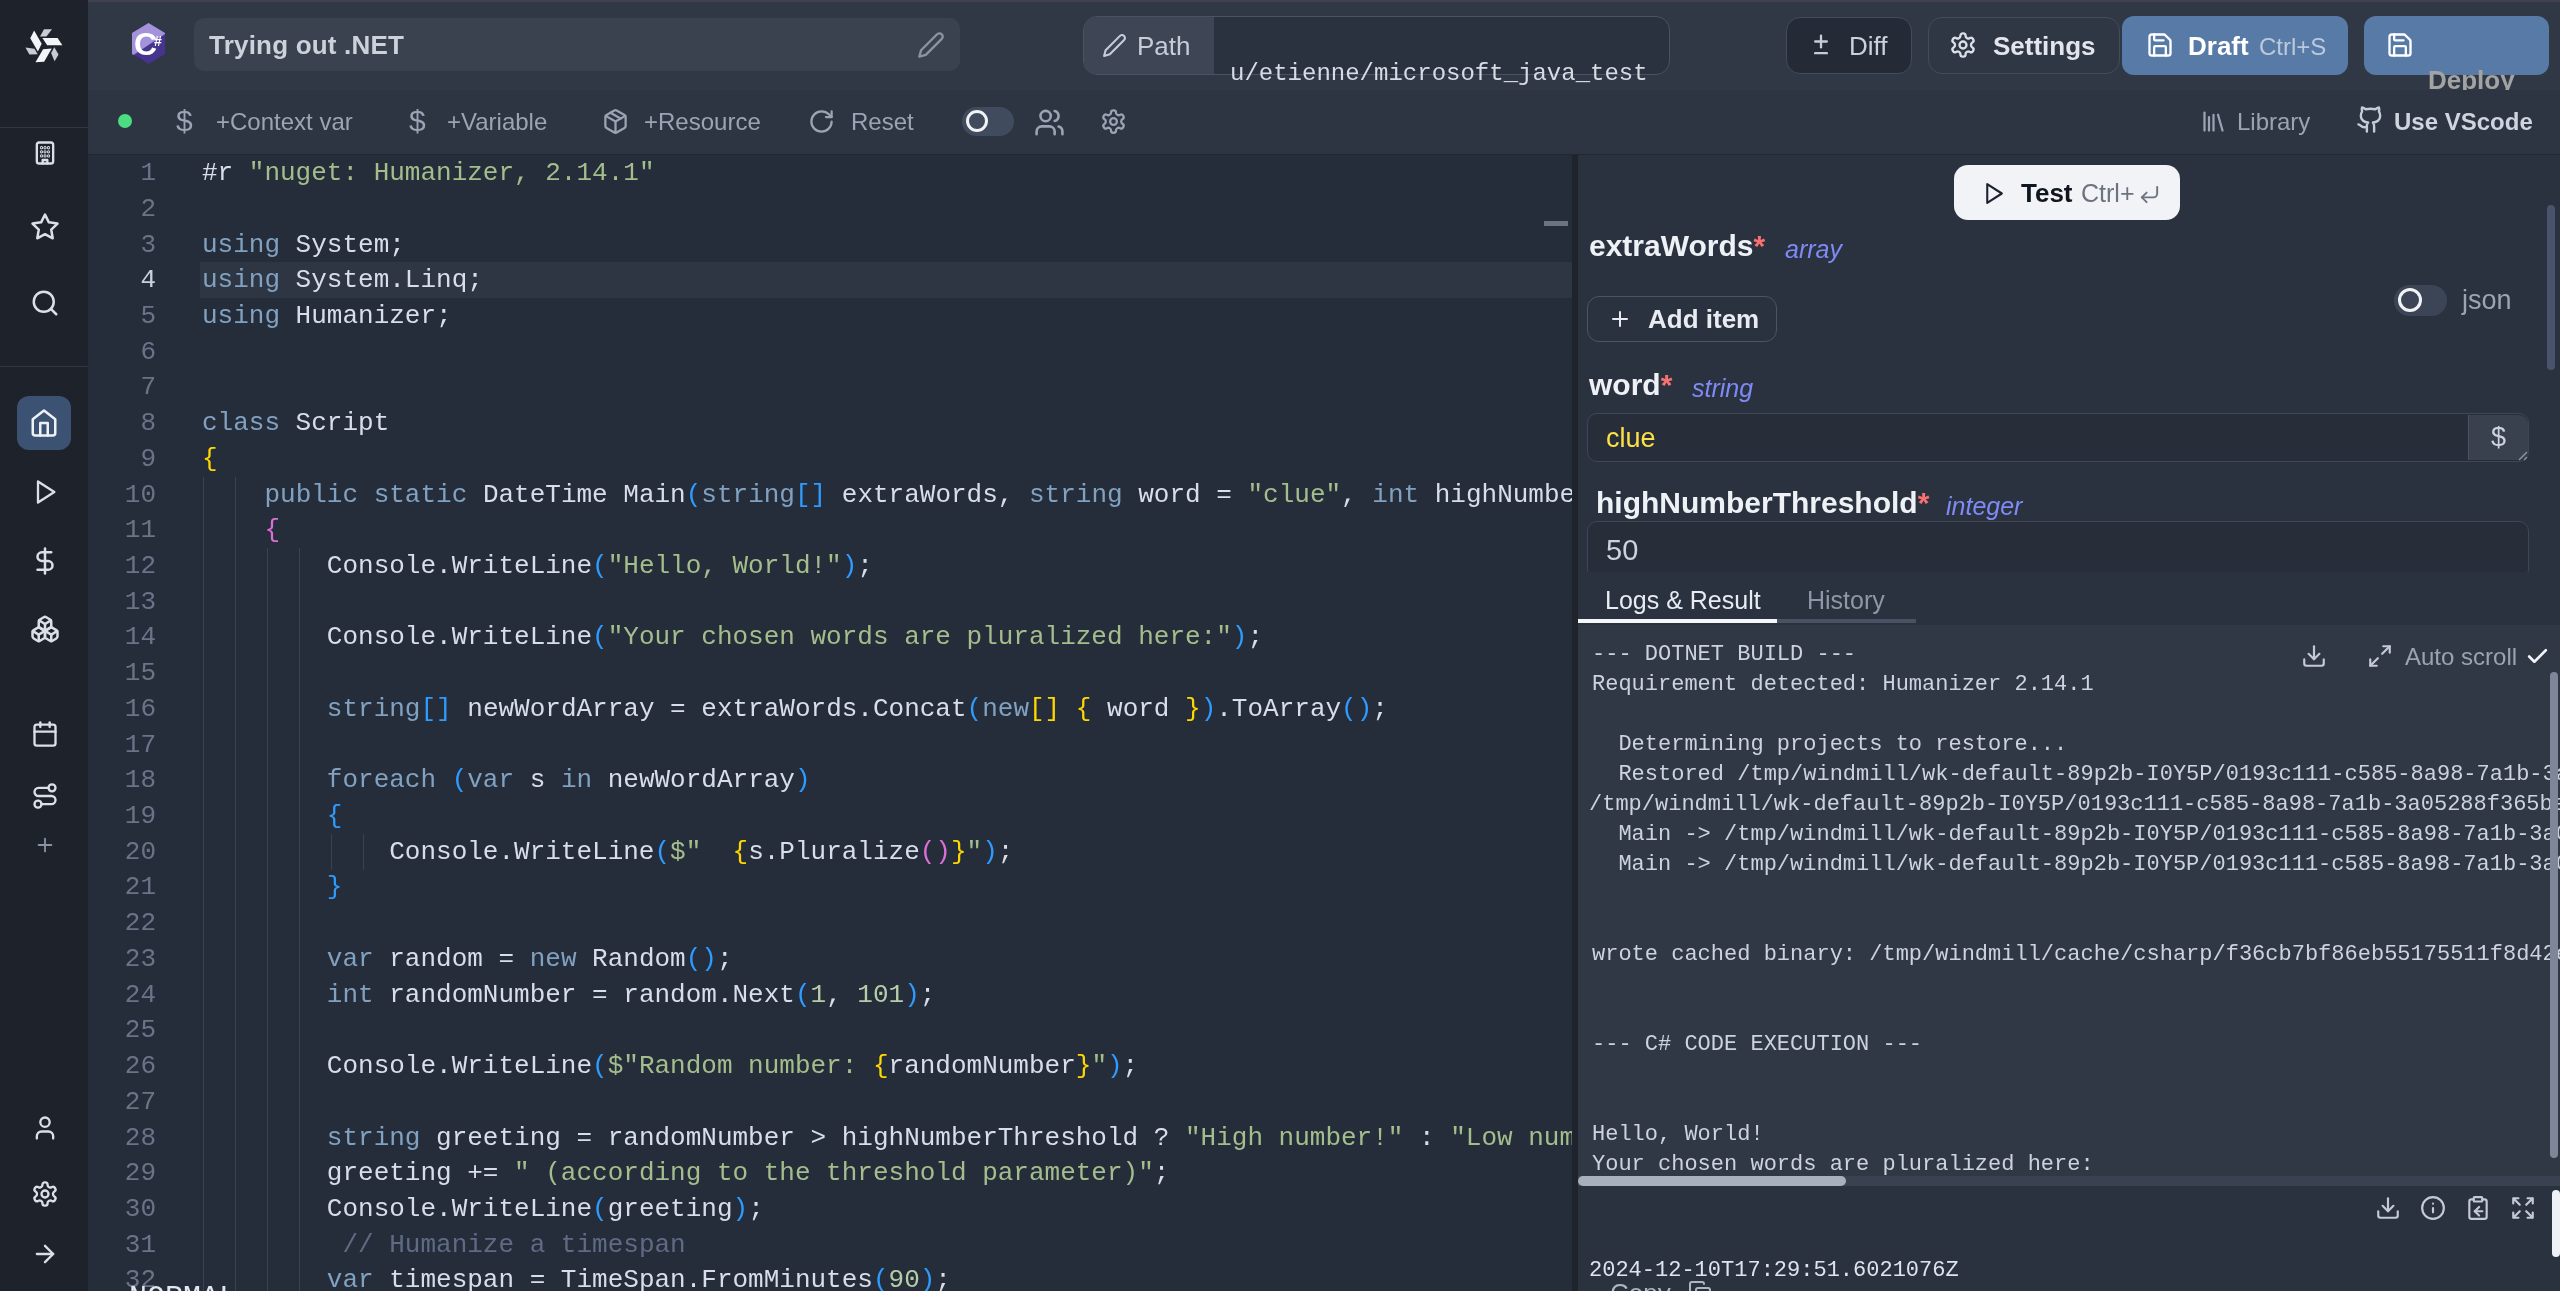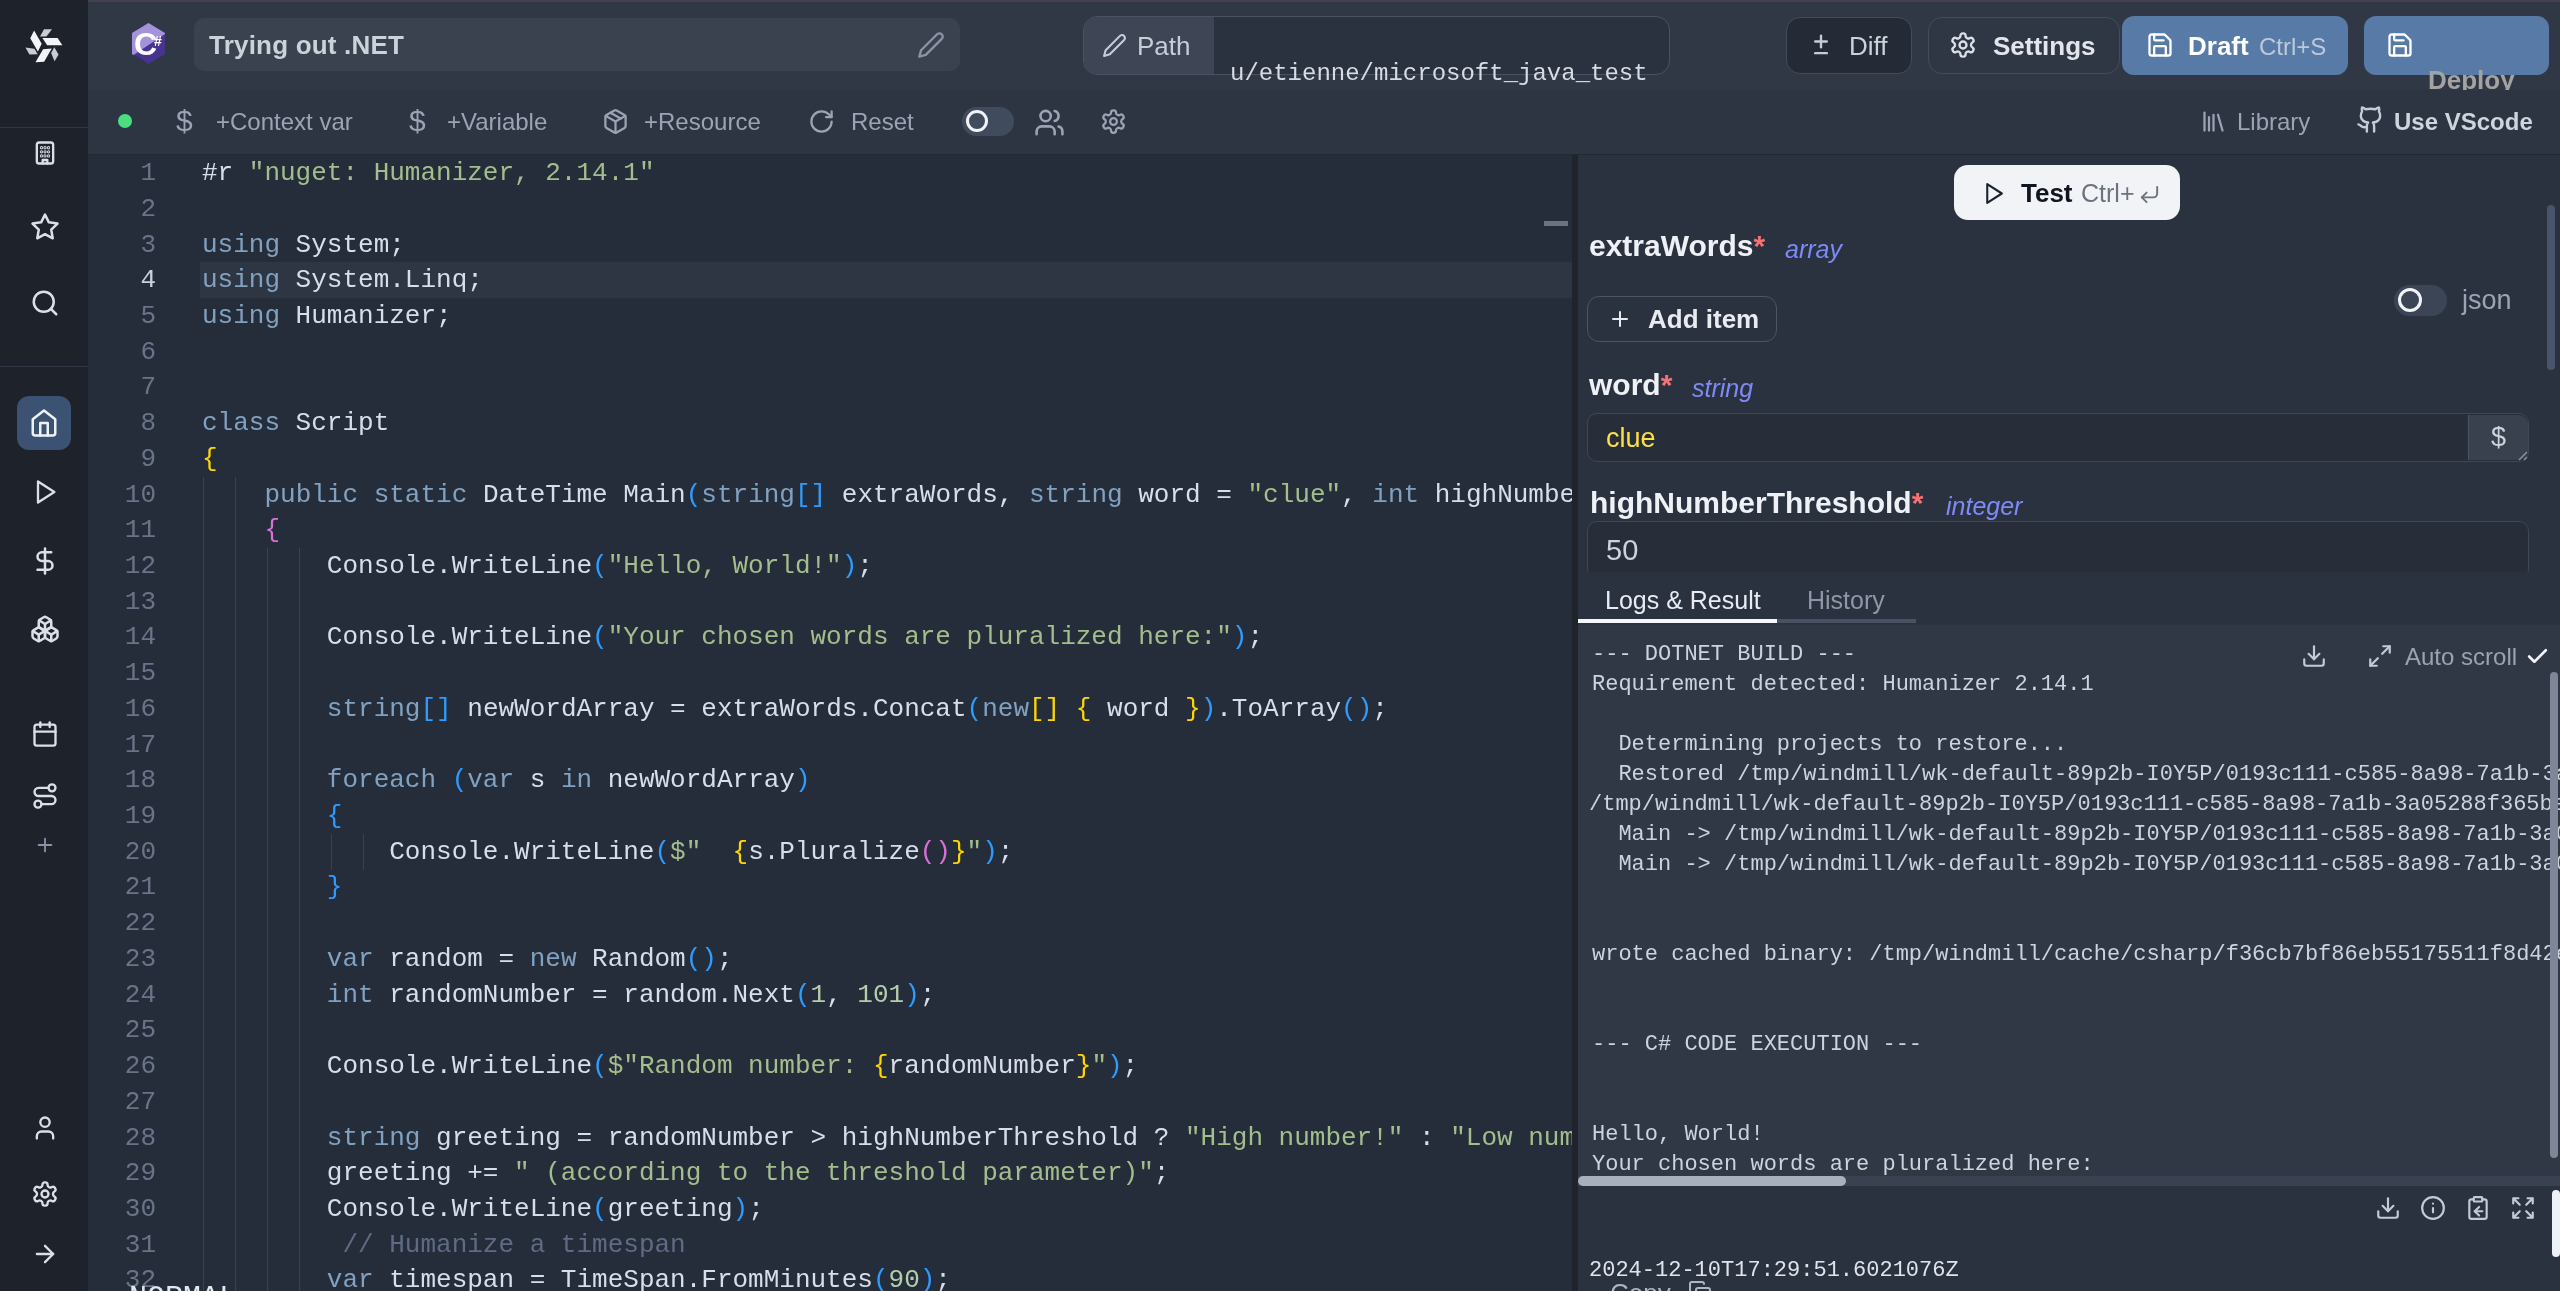--- a/index.html
+++ b/index.html
@@ -339,21 +339,21 @@
     <div class="abs" style="left:114px;top:219px;height:28px;line-height:28px;font-size:25px;font-style:italic;color:#7e8af5;">string</div>
 
     <div class="abs" style="left:9px;top:258px;width:942px;height:49px;background:#272d39;border:1px solid #3f4756;border-radius:10px;"></div>
     <div class="abs" style="left:28px;top:267px;height:32px;line-height:32px;font-size:27px;color:#fde047;">clue</div>
     <div class="abs" style="left:890px;top:260px;width:60px;height:45px;background:#39414f;border-left:1px solid #4a5263;border-radius:0 9px 9px 0;text-align:center;line-height:45px;font-size:27px;color:#cdd3dc;">$</div>
     <svg class="abs" style="left:938px;top:294px;" width="12" height="12" viewBox="0 0 12 12" stroke="#8a93a3" stroke-width="1.5">
       <line x1="11" y1="3" x2="3" y2="11"></line>
         <line x1="11" y1="8" x2="8" y2="11"></line>
     </svg>
 
-    <div class="abs" style="left:12px;top:331px;height:34px;line-height:34px;font-size:30px;font-weight:bold;color:#eef1f5;">highNumberThreshold<span style="color:#f87171;">*</span></div>
+    <div class="abs" style="left:18px;top:331px;height:34px;line-height:34px;font-size:30px;font-weight:bold;color:#eef1f5;">highNumberThreshold<span style="color:#f87171;">*</span></div>
     <div class="abs" style="left:368px;top:337px;height:28px;line-height:28px;font-size:25px;font-style:italic;color:#7e8af5;">integer</div>
 
     <div class="abs" style="left:9px;top:366px;width:942px;height:58px;background:#272d39;border:1px solid #3f4756;border-radius:10px;"></div>
     <div class="abs" style="left:28px;top:378px;height:34px;line-height:34px;font-size:29px;color:#cdd3dc;">50</div>
 
     <div class="abs" style="left:0px;top:417px;width:982px;height:53px;background:#2b323f;"></div>
     <div class="abs" style="left:27px;top:431px;height:28px;line-height:28px;font-size:25px;color:#e8ecf2;">Logs &amp; Result</div>
     <div class="abs" style="left:229px;top:431px;height:28px;line-height:28px;font-size:25px;color:#8d97a7;">History</div>
     <div class="abs" style="left:0px;top:464px;width:199px;height:4px;background:#f5f7fa;"></div>
     <div class="abs" style="left:199px;top:464px;width:139px;height:4px;background:#4a5162;"></div>

